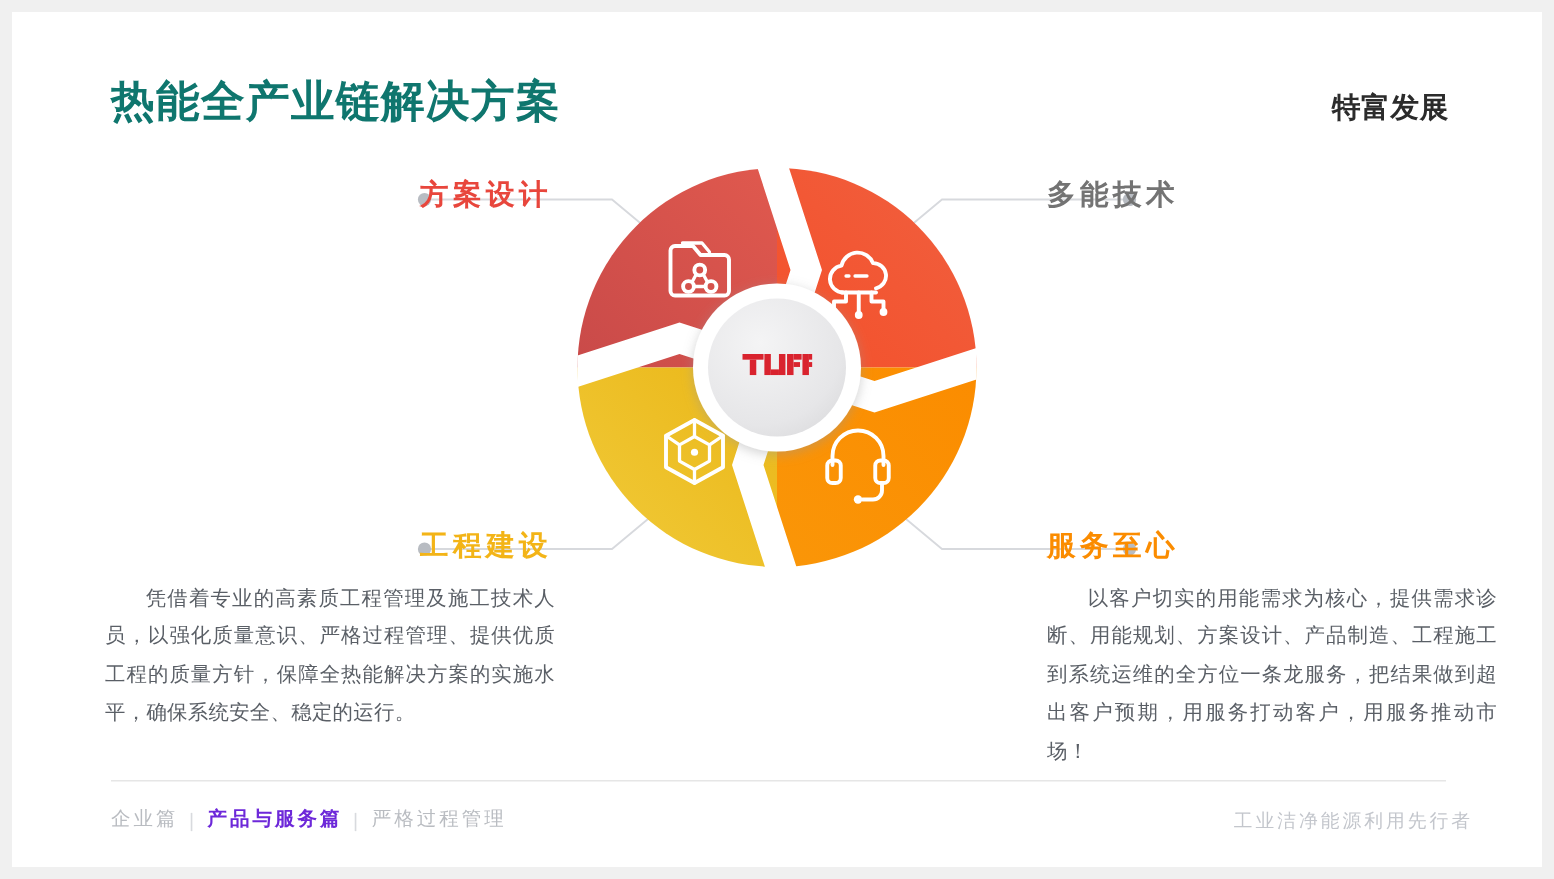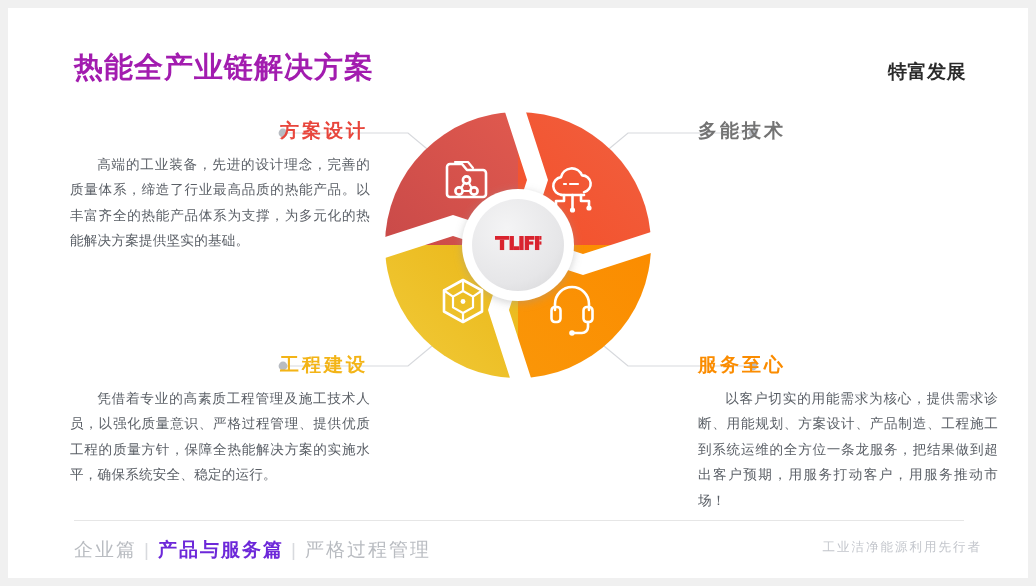--- a/index.html
+++ b/index.html
@@ -17,21 +17,21 @@
     overflow: hidden;
   }
 
   
   #page-title {
     position: absolute;
     left: 66px; top: 40px;
     font-size: 29px;
     font-weight: bold;
     letter-spacing: 1px;
-    color: #a21caf;
+    color: #0f766e;
     white-space: nowrap;
   }
   #brand-logo {
     position: absolute;
     right: 58px; top: 42px;
     display: flex;
     align-items: center;
     gap: 9px;
     height: 28px;
     flex-direction: column;
@@ -94,21 +94,21 @@
     position: absolute;
     left: 66px; top: 512px;
     width: 890px; height: 1px;
     background: #e6e6e6;
   }
   #footer-nav {
     position: absolute;
     left: 66px; top: 529px;
     display: flex;
     align-items: center;
-    font-size: 19px;
+    font-size: 13px;
     letter-spacing: 2px;
     white-space: nowrap;
   }
   #footer-nav .nav-item { color: #b9bcc1; }
   #footer-nav .nav-item.active { color: #6d28d9; font-weight: bold; }
   #footer-nav .nav-sep { color: #d8dade; margin: 0 7px; }
   #footer-tagline {
     position: absolute;
     right: 46px; top: 531px;
     font-size: 12.5px;
@@ -157,21 +157,20 @@
 
     <polyline points="278,358 400,358 430,333" fill="none" stroke="#d7d9dd" stroke-width="1.2"></polyline>
     <circle cx="275" cy="358" r="4.4" fill="#b8bcc2"></circle>
 
     <polyline points="742,358 620,358 590,333" fill="none" stroke="#d7d9dd" stroke-width="1.2"></polyline>
     <circle cx="745" cy="358" r="4.4" fill="#b8bcc2"></circle>
   </svg>
 
   <div class="quad left" id="quad-product">
     <div class="q-title" style="color:#e8463c">方案设计</div>
-    <div class="q-body">高端的工业装备，先进的设计理念，完善的质量体系，缔造了行业最高品质的热能产品。以丰富齐全的热能产品体系为支撑，为多元化的热能解决方案提供坚实的基础。</div>
   </div>
 
   <div class="quad right" id="quad-tech">
     <div class="q-title" style="color:#737373">多能技术</div>
   </div>
 
   <div class="quad left" id="quad-engineer">
     <div class="q-title" style="color:#f3b417">工程建设</div>
     <div class="q-body">凭借着专业的高素质工程管理及施工技术人员，以强化质量意识、严格过程管理、提供优质工程的质量方针，保障全热能解决方案的实施水平，确保系统安全、稳定的运行。</div>
   </div>

